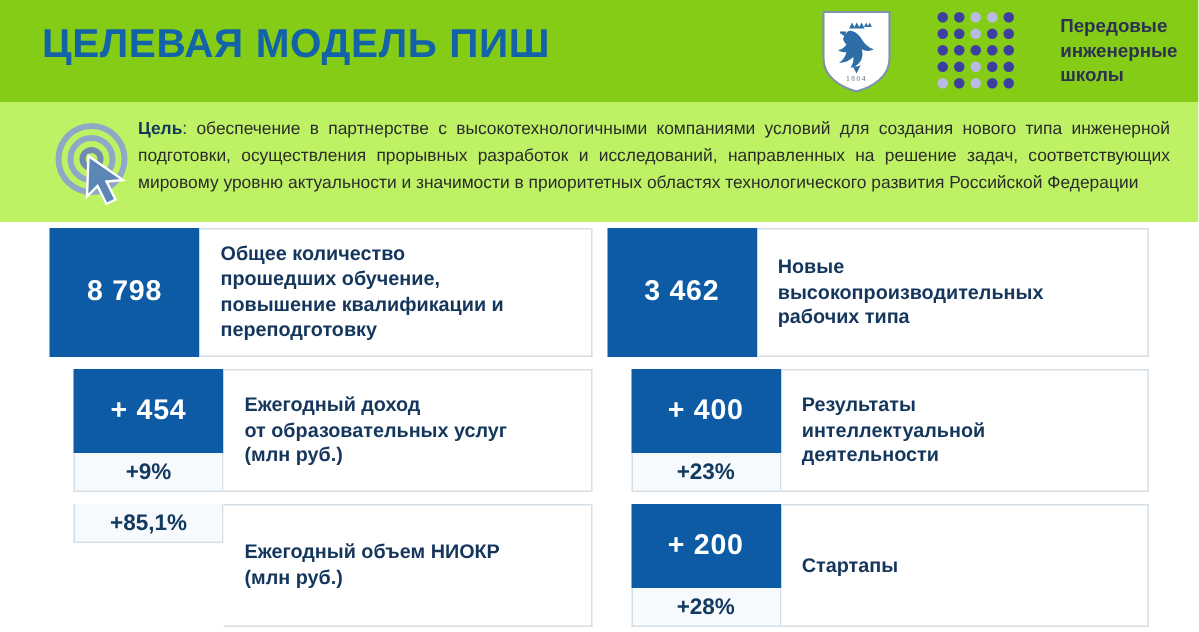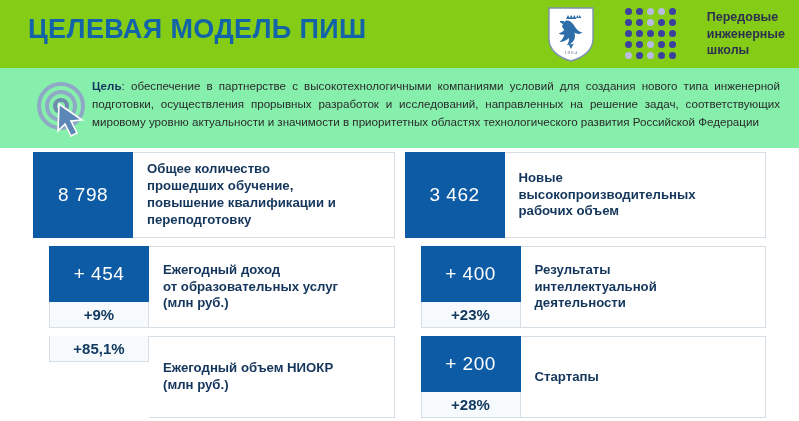--- a/index.html
+++ b/index.html
@@ -62,21 +62,21 @@
     line-height: 1.32;
     color: #2d3150;
     white-space: pre-line;
   }
 
   
   .goal-band {
     position: absolute;
     left: 0; top: 68px;
     width: 799px; height: 80px;
-    background: #86efac;
+    background: #bef264;
     display: flex;
     align-items: center;
   }
   .goal-icon {
     position: absolute;
     left: 34px; top: 8px;
     width: 58px; height: 62px;
   }
   .goal-text {
     position: absolute;
@@ -110,21 +110,21 @@
   .numbox {
     width: 100px;
     flex: 0 0 100px;
     display: flex;
     flex-direction: column;
   }
   .numval {
     background: #0c5ba4;
     color: #ffffff;
     font-size: 19px;
-    font-weight: normal;
+    font-weight: bold;
     display: flex;
     align-items: center;
     justify-content: center;
     flex: 1 1 auto;
     letter-spacing: 0.5px;
   }
   .numpct {
     background: #f7fafc;
     color: #123a60;
     font-size: 15px;
@@ -252,21 +252,21 @@
 переподготовку</div>
       </div>
     </div>
     <div class="card">
       <div class="numbox">
         <div class="numval">3 462</div>
       </div>
       <div class="labelbox">
         <div class="labeltext">Новые
 высокопроизводительных
-рабочих объем</div>
+рабочих типа</div>
       </div>
     </div>
   </div>
 
   <div class="row row-short">
     <div class="card">
       <div class="numbox">
         <div class="numval">+ 454</div>
         <div class="numpct">+9%</div>
       </div>

